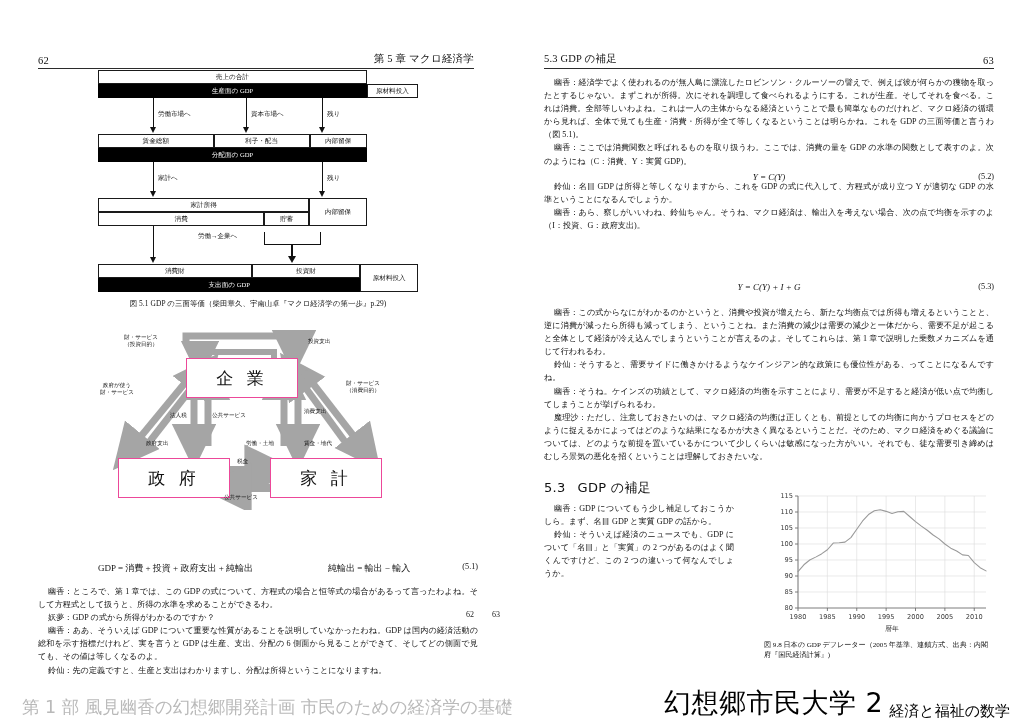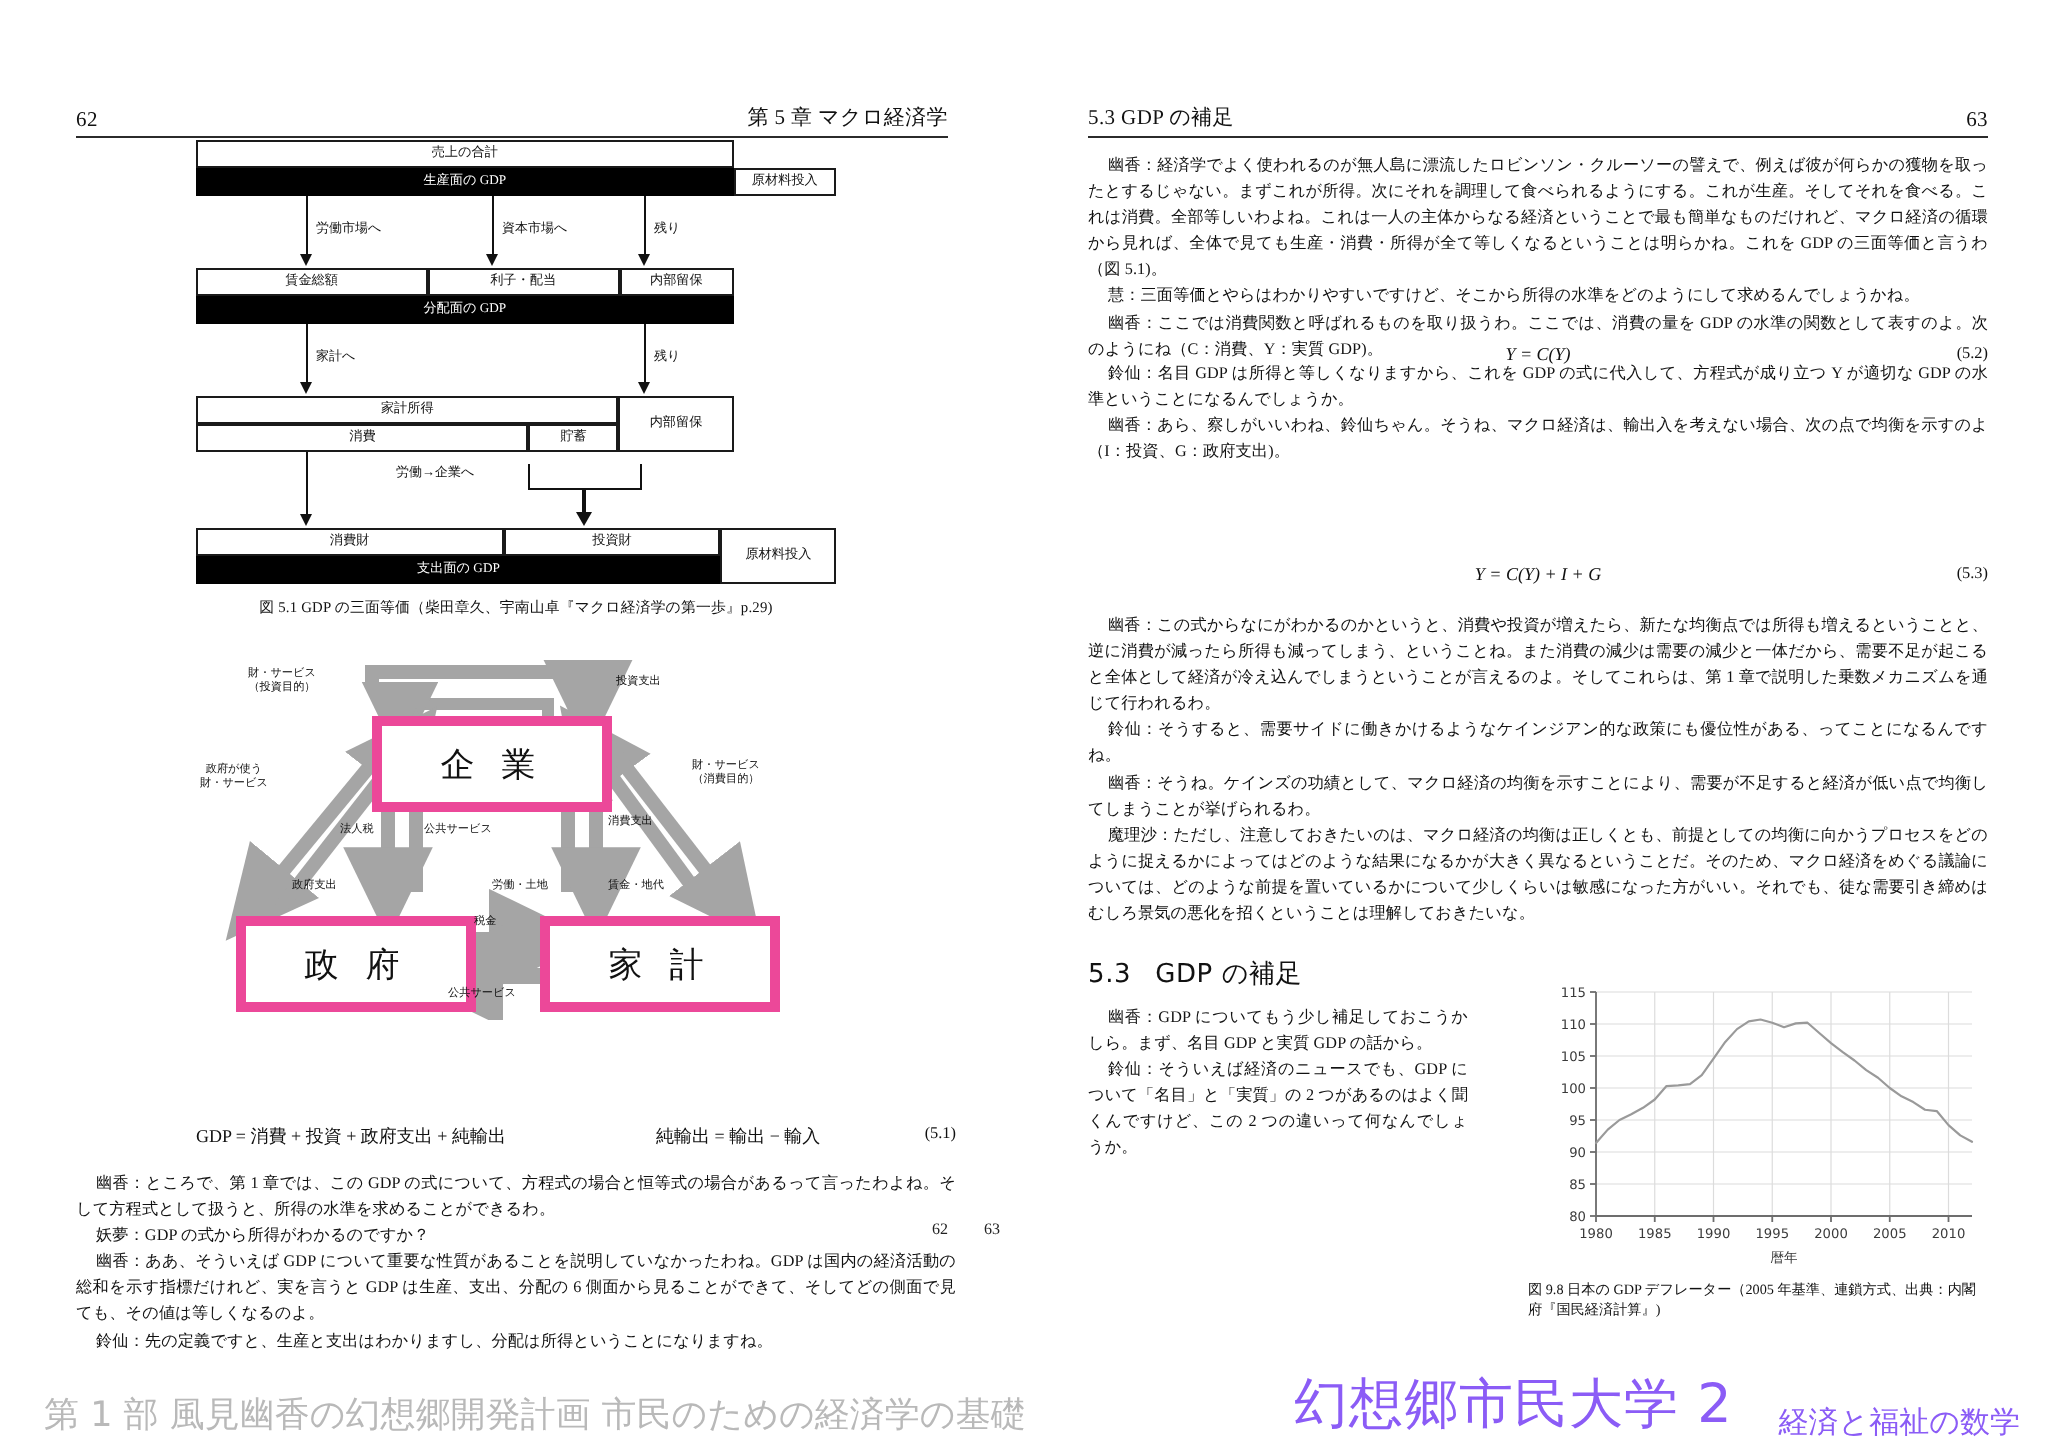--- a/index.html
+++ b/index.html
@@ -65,21 +65,21 @@
   .arrow-dn.thick::after{ left:-2.8px; border-left-width:4px; border-right-width:4px; border-top-width:7px; }
   .glabel { position:absolute; font-size:6.5px; white-space:nowrap; color:#111; }
   .elbow { position:absolute; border:1px solid #111; border-top:none; }
   .figcap {
     font-size:7.4px; text-align:center; margin-top:7px; letter-spacing:.1px;
   }
 
   
   .fig52 { position:absolute; left:98px; top:330px; width:320px; height:190px; }
   .fbox {
-    position:absolute; border:5px solid #ec4899; background:#fff;
+    position:absolute; border:1px solid #ec4899; background:#fff;
     display:flex; align-items:center; justify-content:center;
     font-size:17px; letter-spacing:4px; color:#111;
     font-family:"DejaVu Sans","Liberation Sans",sans-serif;
   }
   .flab { position:absolute; font-size:5.6px; line-height:7px; white-space:nowrap; color:#111; text-align:center; }
 
   
   .eqn-row { position:relative; font-size:9px; height:16px; }
   .eqn-main { font-family:"Liberation Serif",serif; font-style:normal; }
   .eqn-no { position:absolute; right:0; font-size:8.2px; }
@@ -105,23 +105,23 @@
 
   
   .banner-left {
     position:absolute; left:22px; bottom:8px;
     font-size:17.5px; color:#b9b9b9;
     font-family:"DejaVu Sans","Liberation Sans",sans-serif;
     letter-spacing:0px; white-space:nowrap;
   }
   .banner-right {
     position:absolute; right:14px; bottom:6px;
-    color:#8b5cf6; white-space:nowrap;
+    color:#000000; white-space:nowrap;
     font-family:"DejaVu Sans","Liberation Sans",sans-serif;
-    display:flex; align-items:center; gap:23px;
+    display:flex; align-items:flex-end; gap:6px;
   }
   .banner-right .big { font-size:27px; letter-spacing:.5px; }
   .banner-right .small { font-size:15px;margin-top:20px; }
 
   .col-text { position:absolute; }
 </style>
 </head>
 <body>
 
 <div class="spread">
@@ -261,21 +261,20 @@
 
   <div class="page page-right">
 
     <div class="runhead">
       <span class="title">5.3   GDP の補足</span>
       <span class="folio">63</span>
     </div>
 
     <div class="col-text" style="left:32px; top:76px; width:450px;">
       <p class="para ind">幽香：経済学でよく使われるのが無人島に漂流したロビンソン・クルーソーの譬えで、例えば彼が何らかの獲物を取ったとするじゃない。まずこれが所得。次にそれを調理して食べられるようにする。これが生産。そしてそれを食べる。これは消費。全部等しいわよね。これは一人の主体からなる経済ということで最も簡単なものだけれど、マクロ経済の循環から見れば、全体で見ても生産・消費・所得が全て等しくなるということは明らかね。これを GDP の三面等価と言うわ（図 5.1)。</p>
-      <p class="para ind">慧：三面等価とやらはわかりやすいですけど、そこから所得の水準をどのようにして求めるんでしょうかね。</p>
       <p class="para ind">幽香：ここでは消費関数と呼ばれるものを取り扱うわ。ここでは、消費の量を GDP の水準の関数として表すのよ。次のようにね（C：消費、Y：実質 GDP)。</p>
     </div>
 
     <div class="col-text" style="left:32px; top:172px; width:450px;">
       <div class="eqn-row">
         <span style="position:absolute; left:0; right:0; text-align:center; font-style:italic;" class="eqn-main">Y = C(Y)</span>
         <span class="eqn-no">(5.2)</span>
       </div>
     </div>
 

